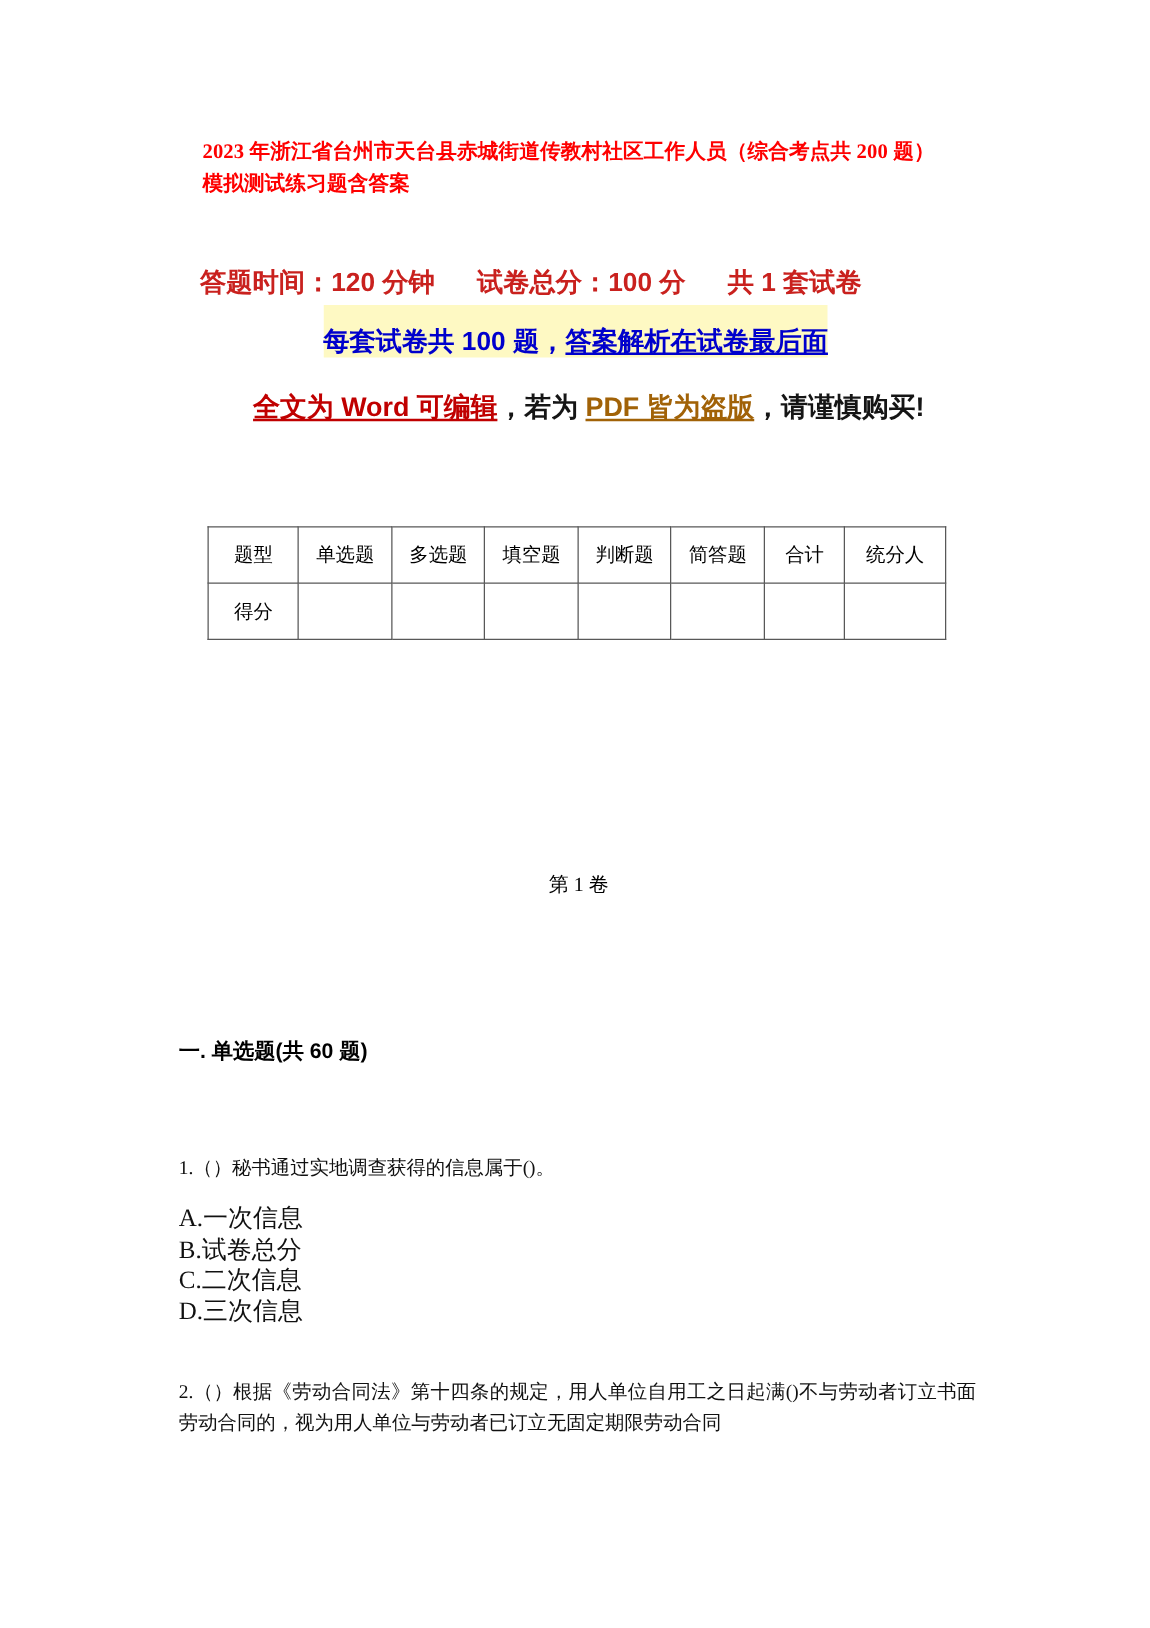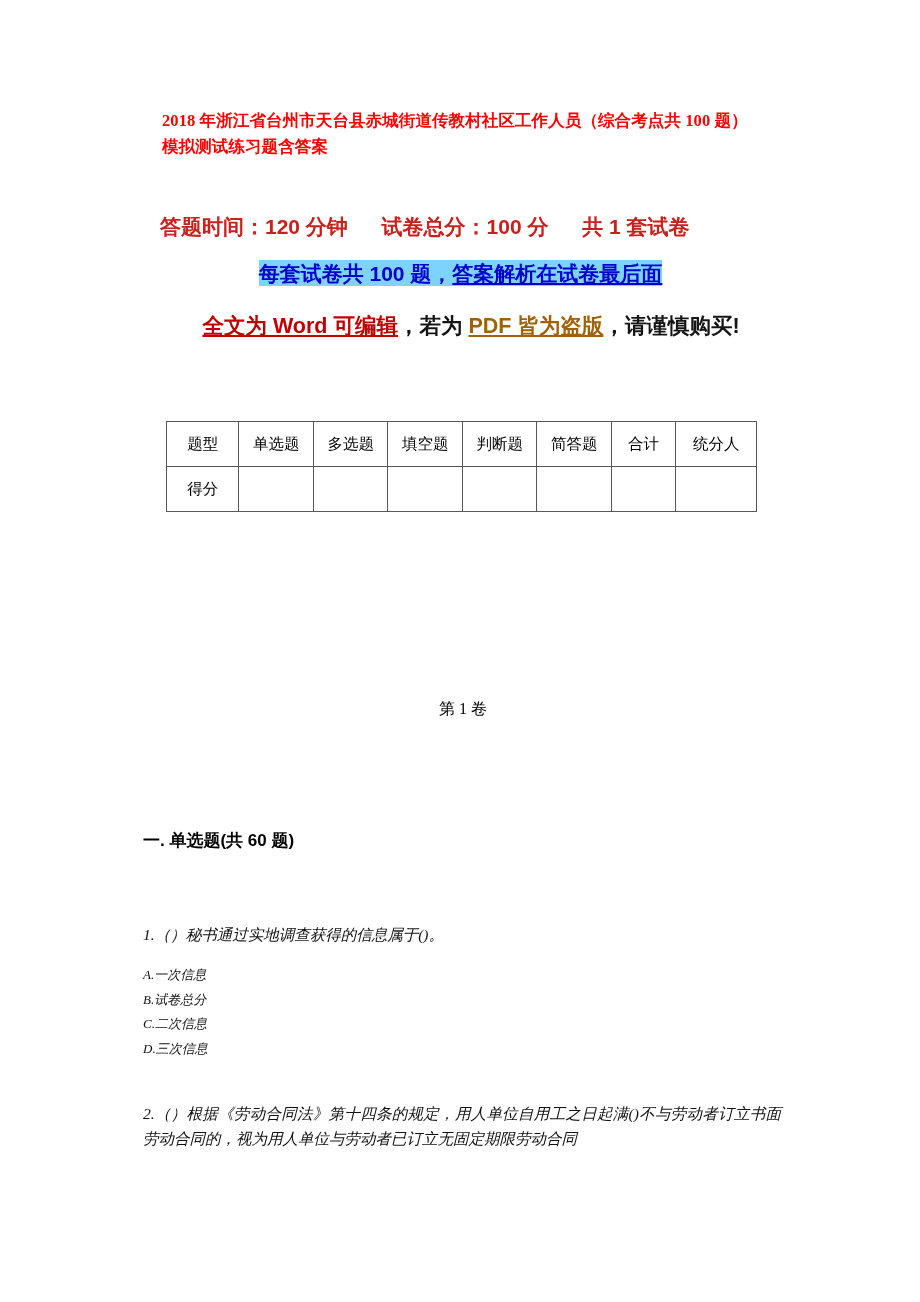--- a/index.html
+++ b/index.html
@@ -58,22 +58,22 @@
     top: 258px;
     width: 635px;
     text-align: center;
     font-size: 21px;
     line-height: 32px;
     font-weight: bold;
     color: #0000cc;
     font-family: "Liberation Sans", "DejaVu Sans", sans-serif;
   }
   .blue-line .hl {
-    background: #7dd3fc;
-    padding: 2px 0 1px 0;
+    background: #fef9c3;
+    padding: 18px 0 1px 0;
   }
   .blue-line .ul { text-decoration: underline; }
 
   
   .warn-line {
     position: absolute;
     left: 143px;
     top: 306px;
     width: 640px;
     text-align: center;
@@ -145,47 +145,46 @@
 
   
   .questions {
     position: absolute;
     left: 143px;
     top: 922px;
     width: 638px;
   }
   .question {
     margin-bottom: 16px;
-    font-style: italic;
   }
   .q-stem {
     font-size: 15.5px;
     line-height: 25px;
     color: #111;
     font-family: "Liberation Serif", "DejaVu Serif", serif;
     text-align: justify;
   }
   .q-options {
     margin-top: 16px;
   }
   .q-option {
-    font-size: 13px;
+    font-size: 20px;
     line-height: 24.5px;
     color: #111;
     font-family: "Liberation Serif", "DejaVu Serif", serif;
   }
   .spacer-24 { height: 24px; }
 </style>
 </head>
 <body>
 
 <div class="page">
 
   <div class="doc-title">
-    <span>2018 年浙江省台州市天台县赤城街道传教村社区工作人员（综合考点共 100</span>
+    <span>2023 年浙江省台州市天台县赤城街道传教村社区工作人员（综合考点共 200</span>
     <span>题）模拟测试练习题含答案</span>
   </div>
 
   <div class="info-line">
     <span>答题时间：120 分钟</span>
     <span class="gap"></span>
     <span>试卷总分：100 分</span>
     <span class="gap"></span>
     <span>共 1 套试卷</span>
   </div>

